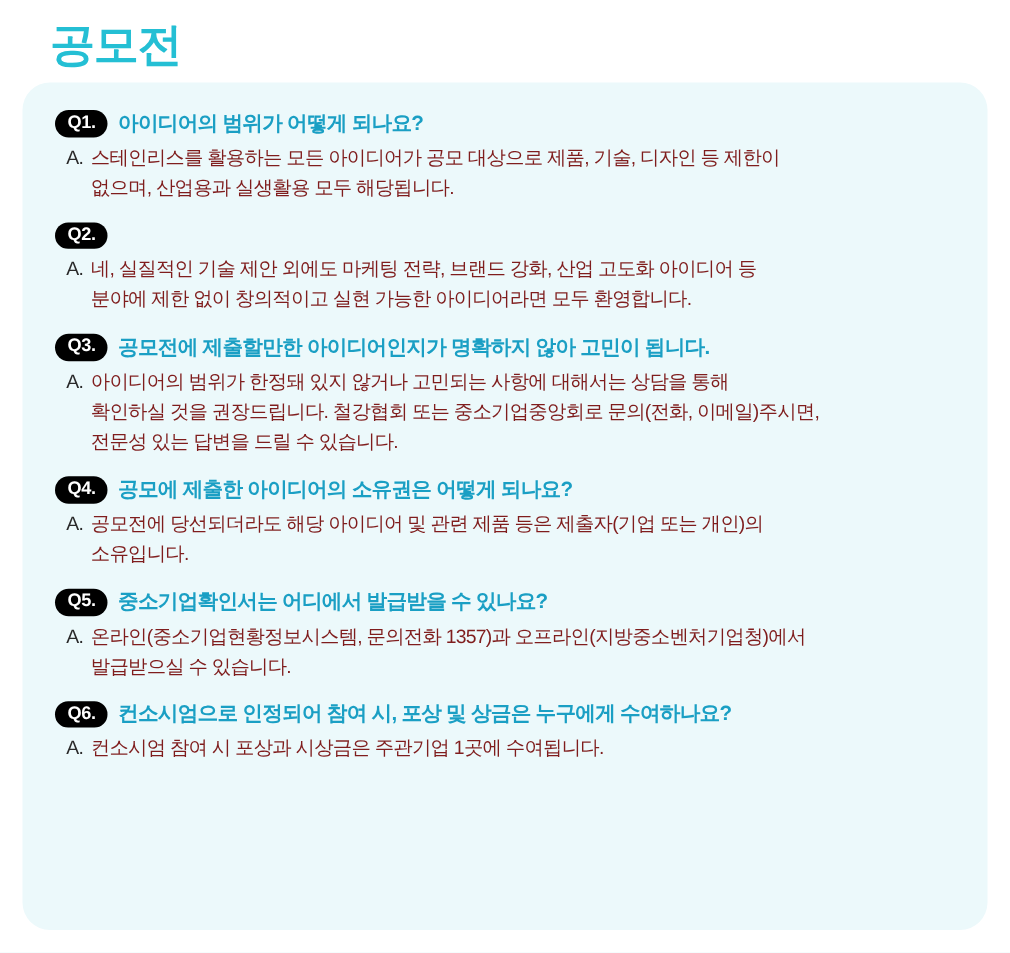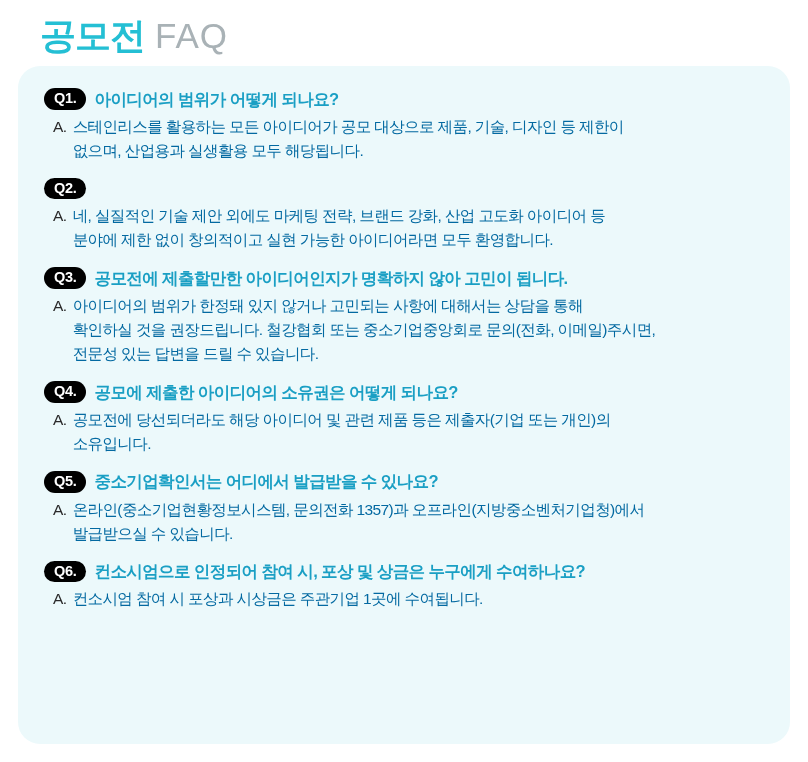--- a/index.html
+++ b/index.html
@@ -95,34 +95,33 @@
   }
   .a-label {
     flex: 0 0 auto;
     font-size: 15.5px;
     color: #2a2a2a;
     letter-spacing: -0.5px;
     line-height: 1.55;
   }
   .a-text {
     font-size: 15.5px;
-    color: #0369a1;
+    color: #7f1d1d;
     letter-spacing: -0.6px;
     line-height: 1.55;
     white-space: pre-line;
   }
 </style>
 </head>
 <body>
 
 <div class="page">
 
   <div class="header">
     <span class="header-title-strong">공모전</span>
-    <span class="header-title-light">FAQ</span>
   </div>
 
   <div class="faq-card">
 
     <div class="faq-item">
       <div class="q-row">
         <span class="q-badge">Q1.</span>
         <span class="q-text">아이디어의 범위가 어떻게 되나요?</span>
       </div>
       <div class="a-row">

